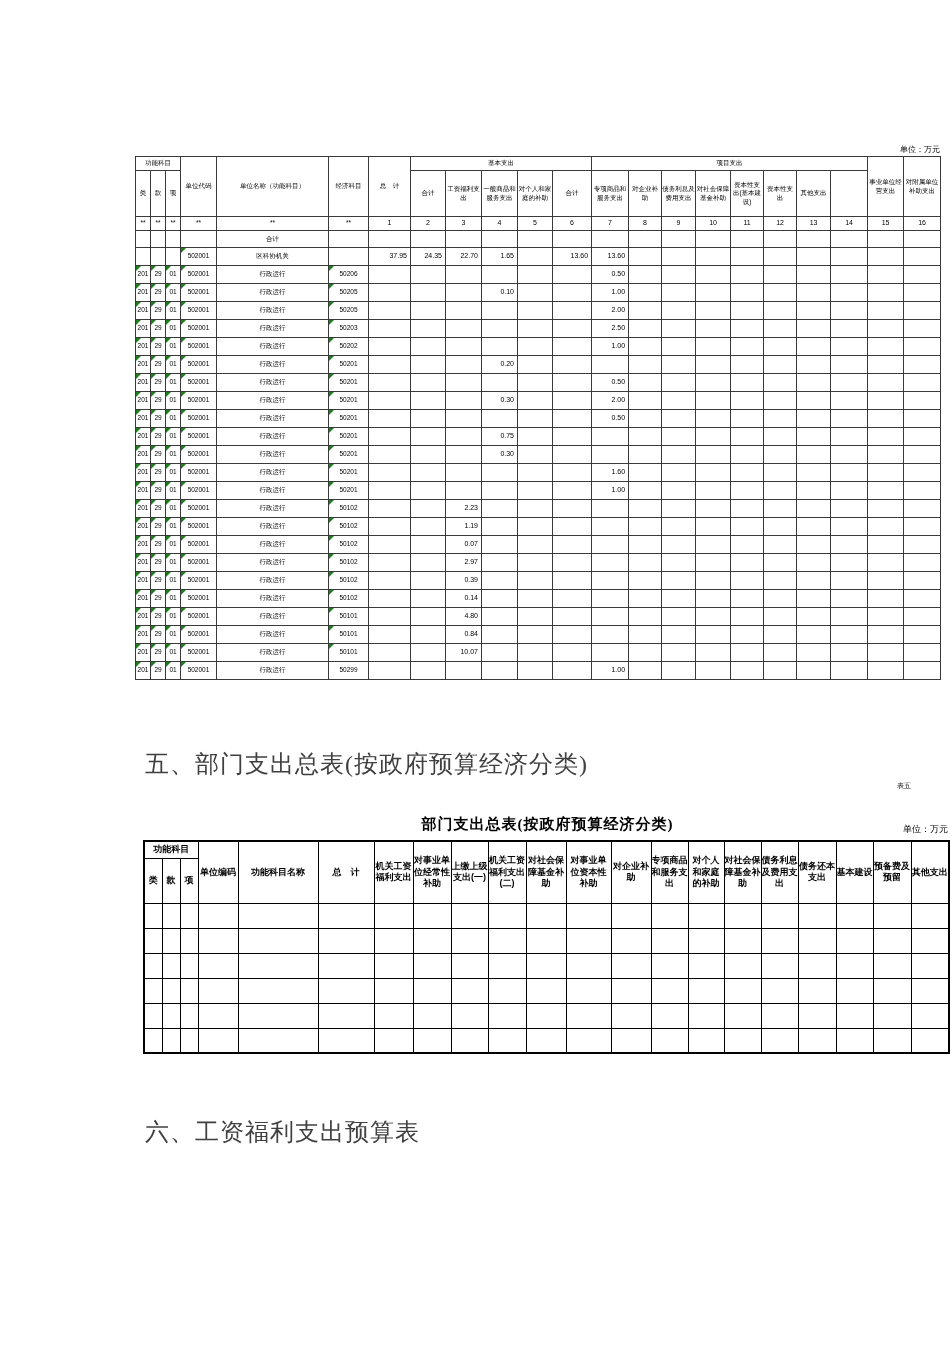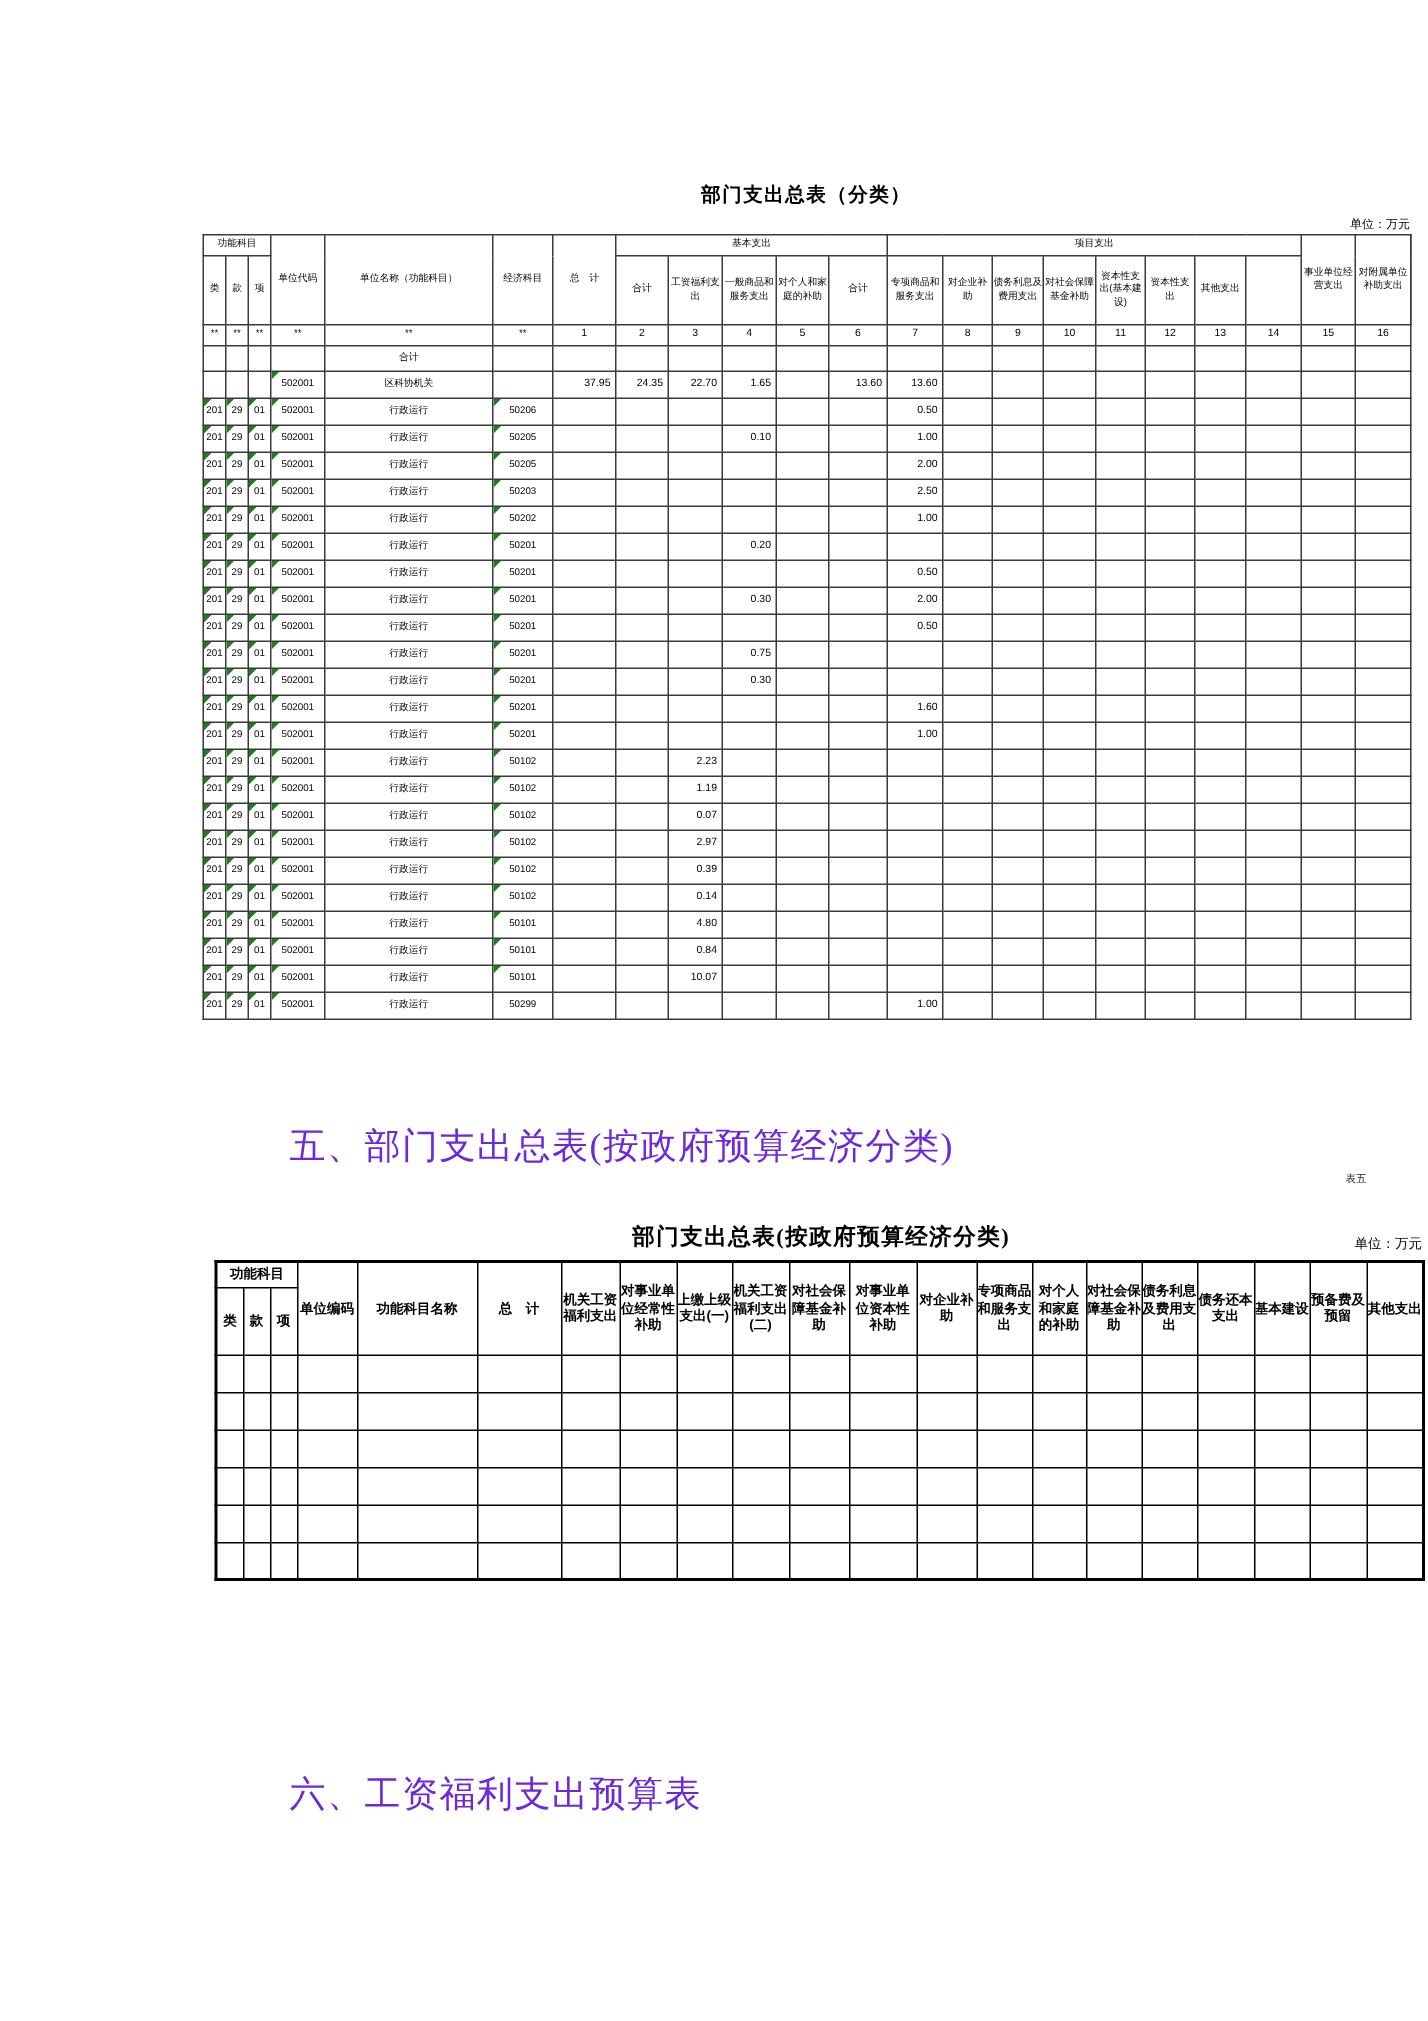--- a/index.html
+++ b/index.html
@@ -30,24 +30,24 @@
   table.t1 tr.star td { height:14px; text-align:center; padding-right:0; }
   table.t1 tr.sum td { height:17px; }
   td.tri::before {
     content:""; position:absolute; top:0; left:0; width:0; height:0;
     border-top:5px solid #1e7e1e; border-right:5px solid transparent;
   }
 
   
   .sec-heading {
     position:absolute; left:145px; font-size:24px; letter-spacing:1px;
-    font-family:"Liberation Serif","DejaVu Serif",serif; color:#6d28d9;margin-left:48px;
+    font-family:"Liberation Serif","DejaVu Serif",serif; color:#404040;
   }
   #sec5 { top:748px; }
-  #sec6 { top:1180px; }
+  #sec6 { top:1116px; }
   .corner-note { position:absolute; top:781px; left:897px; font-size:7px; color:#222; }
 
   
   .t2-title { position:absolute; top:795px; left:145px; width:805px;
     text-align:center; font-size:15px; font-weight:bold;
     font-family:"Liberation Serif","DejaVu Serif",serif; letter-spacing:1px;margin-top:20px; }
   .t2-unit  { position:absolute; top:823px; left:648px; width:300px;
     text-align:right; font-size:9px; }
   table.t2 { position:absolute; top:840px; left:143px; width:805px;
     border-collapse:collapse; table-layout:fixed; border:2px solid #000; }
@@ -57,21 +57,20 @@
   }
   table.t2 thead tr:nth-child(1) th { height:17px; }
   table.t2 thead tr:nth-child(2) th { height:45px; }
   table.t2 td { height:25px; }
 </style>
 </head>
 <body>
 
 <div class="page">
 
-  <div class="t1-title">部门支出总表（分类）</div>
   <div class="t1-unit">单位：万元</div>
 
   <table class="t1">
     <colgroup>
       <col style="width:15px">
         <col style="width:15px">
         <col style="width:15px">
       <col style="width:36px">
         <col style="width:112px">
         <col style="width:40px">

